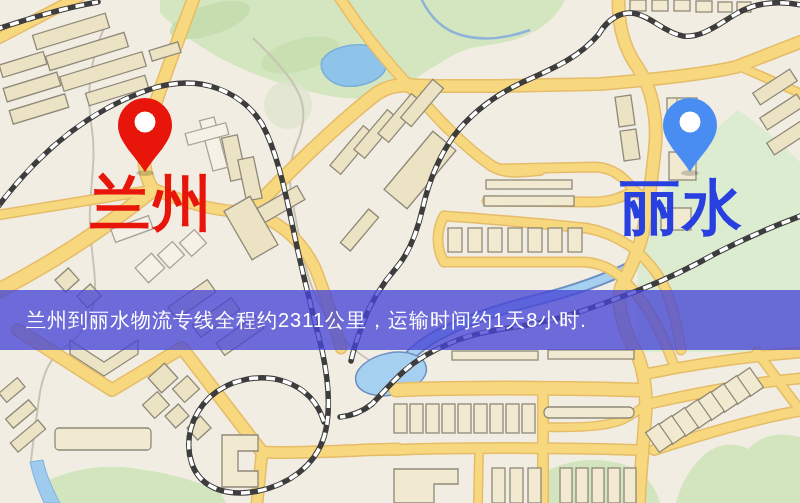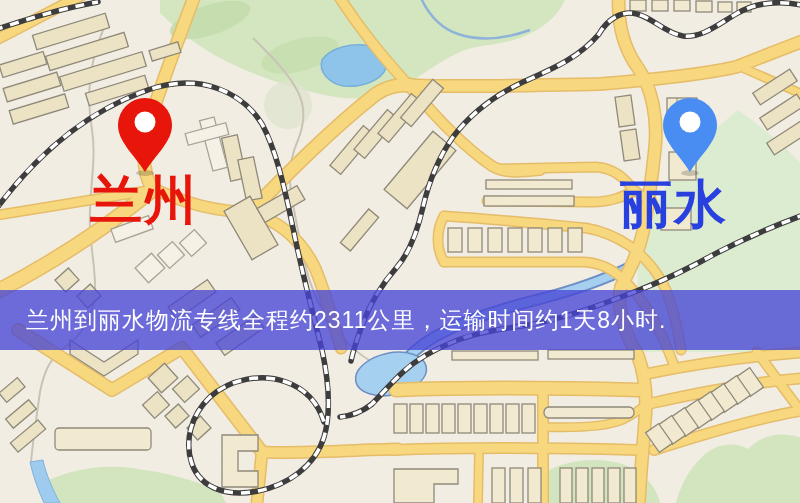--- a/index.html
+++ b/index.html
@@ -7,28 +7,28 @@
          font-family:"Liberation Sans","DejaVu Sans",sans-serif;background:#f2ede3;}
   #map-svg{position:absolute;left:0;top:0;}
   .rc{fill:none;stroke:#e5bc68;stroke-linecap:round;stroke-linejoin:round;}
   .rf{fill:none;stroke:#f7d87f;stroke-linecap:round;stroke-linejoin:round;}
   .rwb{fill:none;stroke:#3d3d3d;stroke-width:5.5;stroke-linecap:round;}
   .rwd{fill:none;stroke:#ffffff;stroke-width:3.5;stroke-dasharray:9 8;stroke-linecap:butt;}
   .bldg{fill:#ece2c4;stroke:#8f897a;stroke-width:1.3;}
   .b2{fill:#f2ead0;stroke:#8f897a;stroke-width:1.3;}
   .b3{fill:#f5f1e6;stroke:#a9a396;stroke-width:1.3;}
   .stream{fill:none;stroke:#c9c3b5;stroke-width:2;}
-  .label{position:absolute;font-weight:bold;font-size:52px;line-height:1;
+  .label{position:absolute;font-weight:bold;font-size:60px;line-height:1;
          letter-spacing:2px;white-space:nowrap;user-select:none;}
   #origin-label{left:90px;top:174px;color:#e8150b;}
   #dest-label{left:620px;top:178px;color:#2940e0;}
   #banner{position:absolute;left:0;top:290px;width:800px;height:60px;
           background:rgba(72,69,214,0.78);display:flex;align-items:center;
           padding-left:26px;box-sizing:border-box;}
-  #banner span{color:#ffffff;font-size:23px;letter-spacing:1px;white-space:nowrap;}
+  #banner span{color:#ffffff;font-size:20px;letter-spacing:1px;white-space:nowrap;}
 </style>
 </head>
 <body>
 
 <div id="stage">
 
 <svg id="map-svg" width="800" height="503" viewBox="0 0 800 503">
 
   <g>
     <path d="M160,0 L565,0 C558,16 542,30 520,38 C498,46 478,44 460,52 C438,62 415,80 394,92 C372,101 346,100 320,94 C290,87 258,77 230,63 C200,49 176,29 160,13 Z" fill="#d3e6c0"></path>

